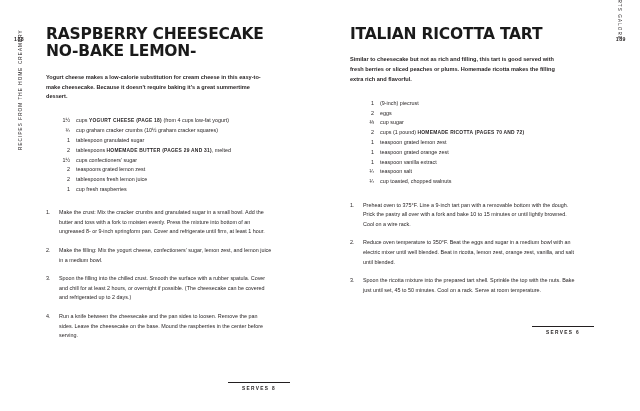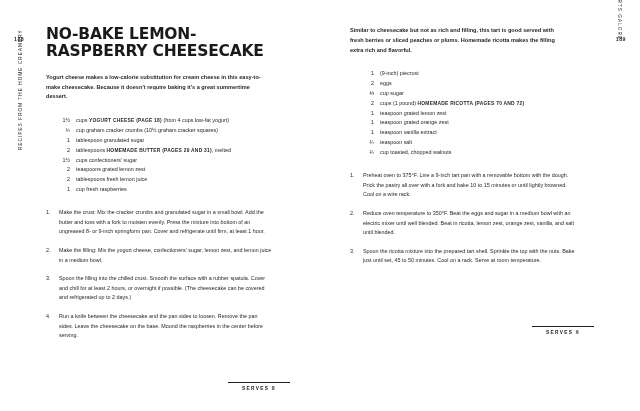--- a/index.html
+++ b/index.html
@@ -174,22 +174,22 @@
 </head>
 <body>
 
 <div class="spread">
 
   <div class="page page-left">
     <div class="folio folio-left">188</div>
     <div class="running-head rh-left">RECIPES FROM THE HOME CREAMERY</div>
 
     <h1 class="recipe-title">
+      <span class="ln">RASPBERRY CHEESECAKE</span>
       <span class="ln">NO-BAKE LEMON-</span>
-      <span class="ln">RASPBERRY CHEESECAKE</span>
     </h1>
 
     <p class="headnote">Yogurt cheese makes a low-calorie substitution for cream cheese in this easy-to-make cheesecake. Because it doesn't require baking it's a great summertime dessert.</p>
 
     <ul class="ingredients">
       <li>
         <span class="ing-amt frac">1½</span>
         <span class="ing-txt"><span>cups </span><span class="sc">YOGURT CHEESE (PAGE 18)</span><span> (from 4 cups low-fat yogurt)</span></span>
       </li>
       <li>
@@ -232,20 +232,23 @@
     <div class="serves-wrap left">
       <div class="serves-rule"></div>
       <div class="serves-label">SERVES 8</div>
     </div>
   </div>
 
   <div class="page page-right">
     <div class="folio folio-right">189</div>
     <div class="running-head rh-right">DESSERTS GALORE</div>
 
+    <h1 class="recipe-title">
+      <span class="ln">ITALIAN RICOTTA TART</span>
+    </h1>
 
     <p class="headnote">Similar to cheesecake but not as rich and filling, this tart is good served with fresh berries or sliced peaches or plums. Homemade ricotta makes the filling extra rich and flavorful.</p>
 
     <ul class="ingredients">
       <li>
         <span class="ing-amt frac">1</span>
         <span class="ing-txt">(9-inch) piecrust</span>
       </li>
       <li>
         <span class="ing-amt frac">2</span>

